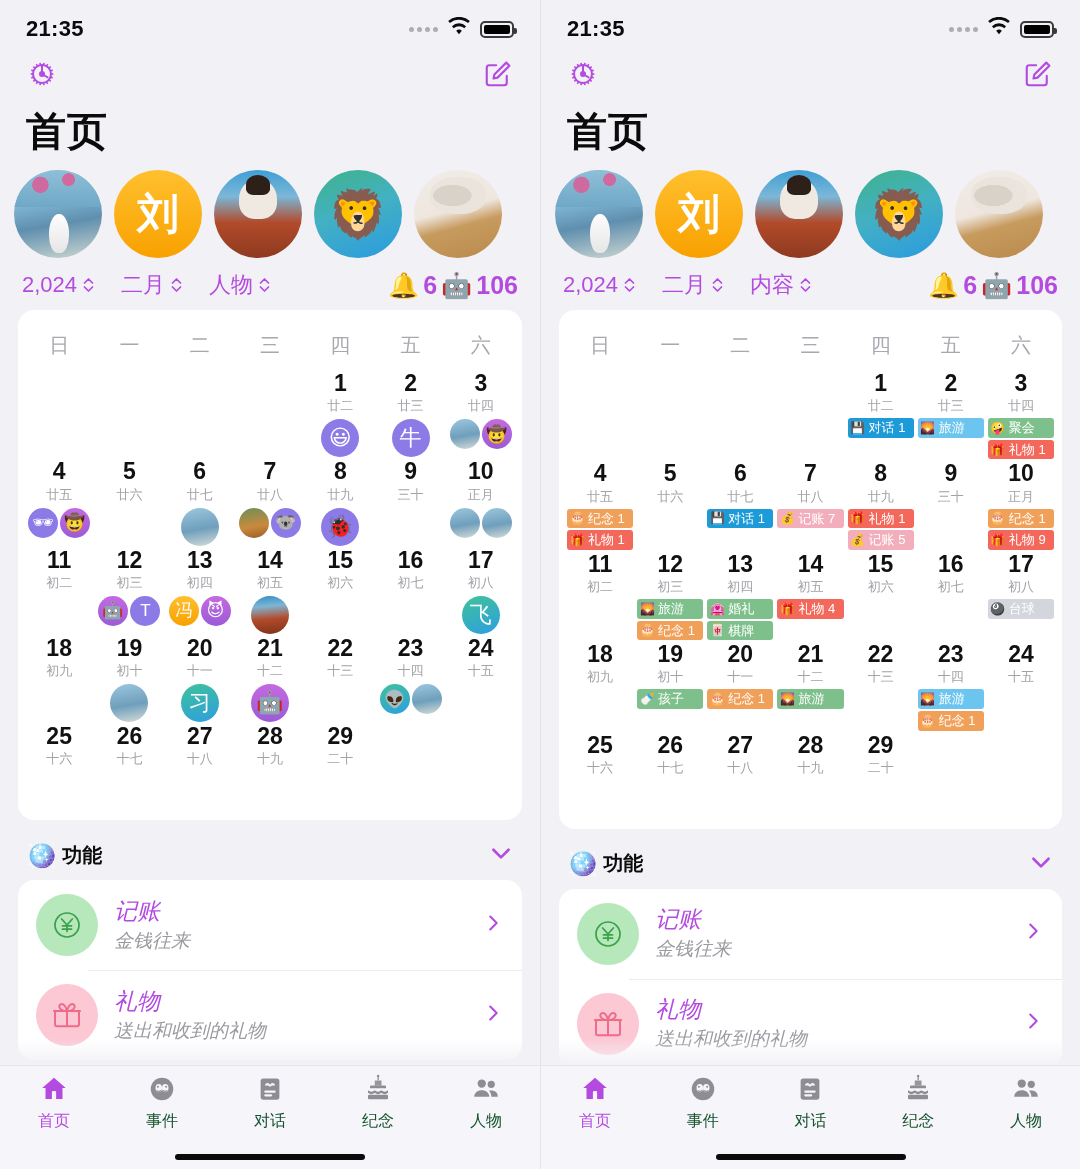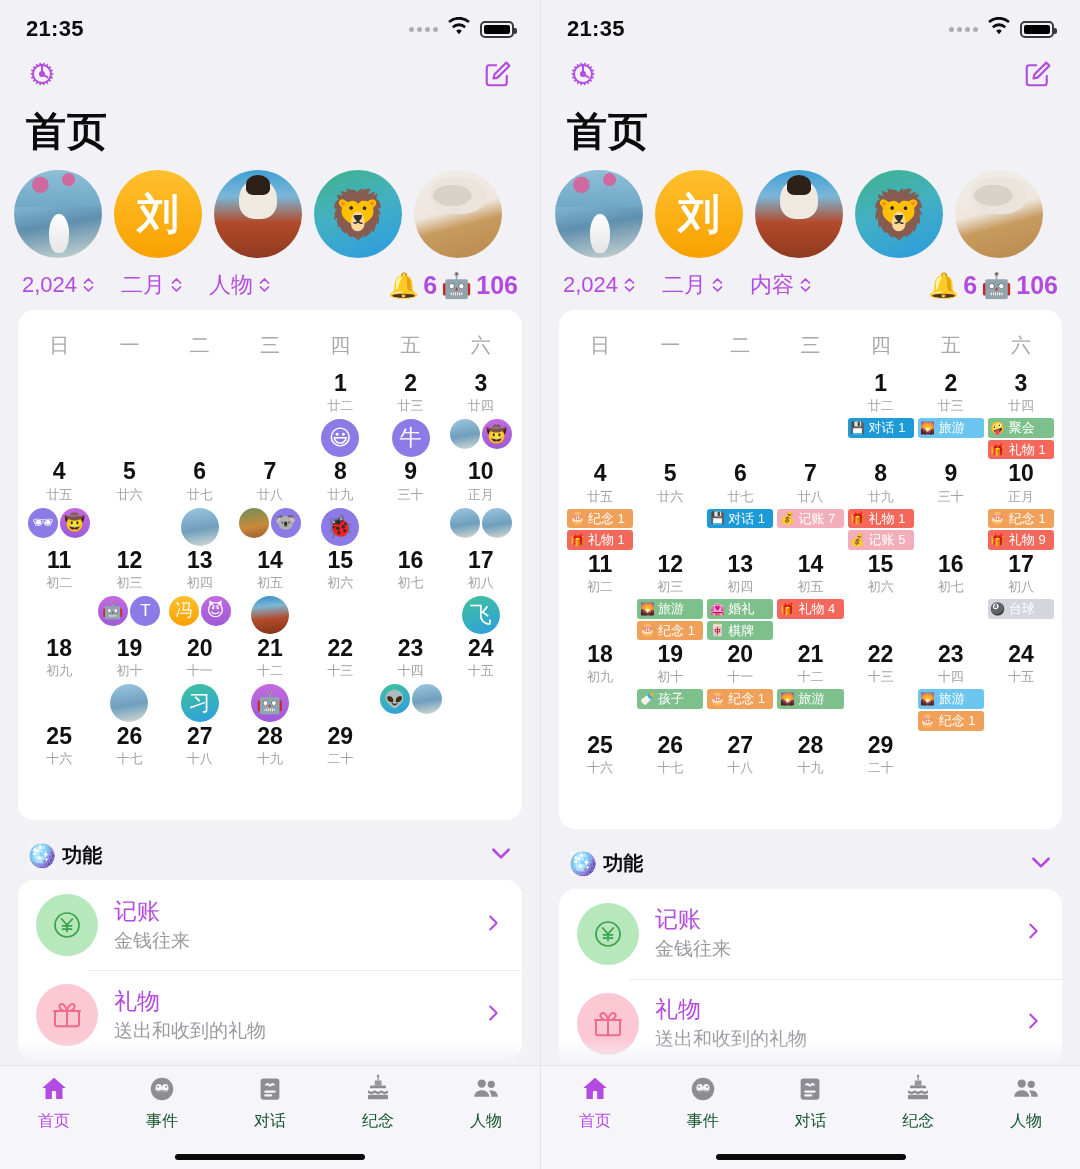--- a/index.html
+++ b/index.html
@@ -169,21 +169,21 @@
   }
   .fn-row + .fn-row::before {
     content: ""; position: absolute; top: 0; left: 70px; right: 0; height: 1px; background: #ececef;
   }
   .fn-ico {
     width: 62px; height: 62px; border-radius: 50%;
     display: flex; align-items: center; justify-content: center; flex: 0 0 auto;
   }
   .fn-ico.green { background: #b6e8bb; }
   .fn-ico.pink  { background: #fcc8d4; }
-  .fn-txt { flex: 1; min-width: 0; }
+  .fn-txt { flex: 1; min-width: 0; font-style: italic; }
   .fn-name { font-size: 23px; color: #b44be0; line-height: 1.25; }
   .fn-sub { font-size: 19px; color: #9b9aa1; margin-top: 2px; }
   .fn-chev { color: #b44be0; font-size: 26px; }
 
   
   .tabbar {
     position: absolute; left: 0; right: 0; bottom: 0; height: 104px;
     background: rgba(246,245,249,0.97);
     border-top: 1px solid #e6e5ea;
     display: flex; align-items: flex-start; padding-top: 8px;

